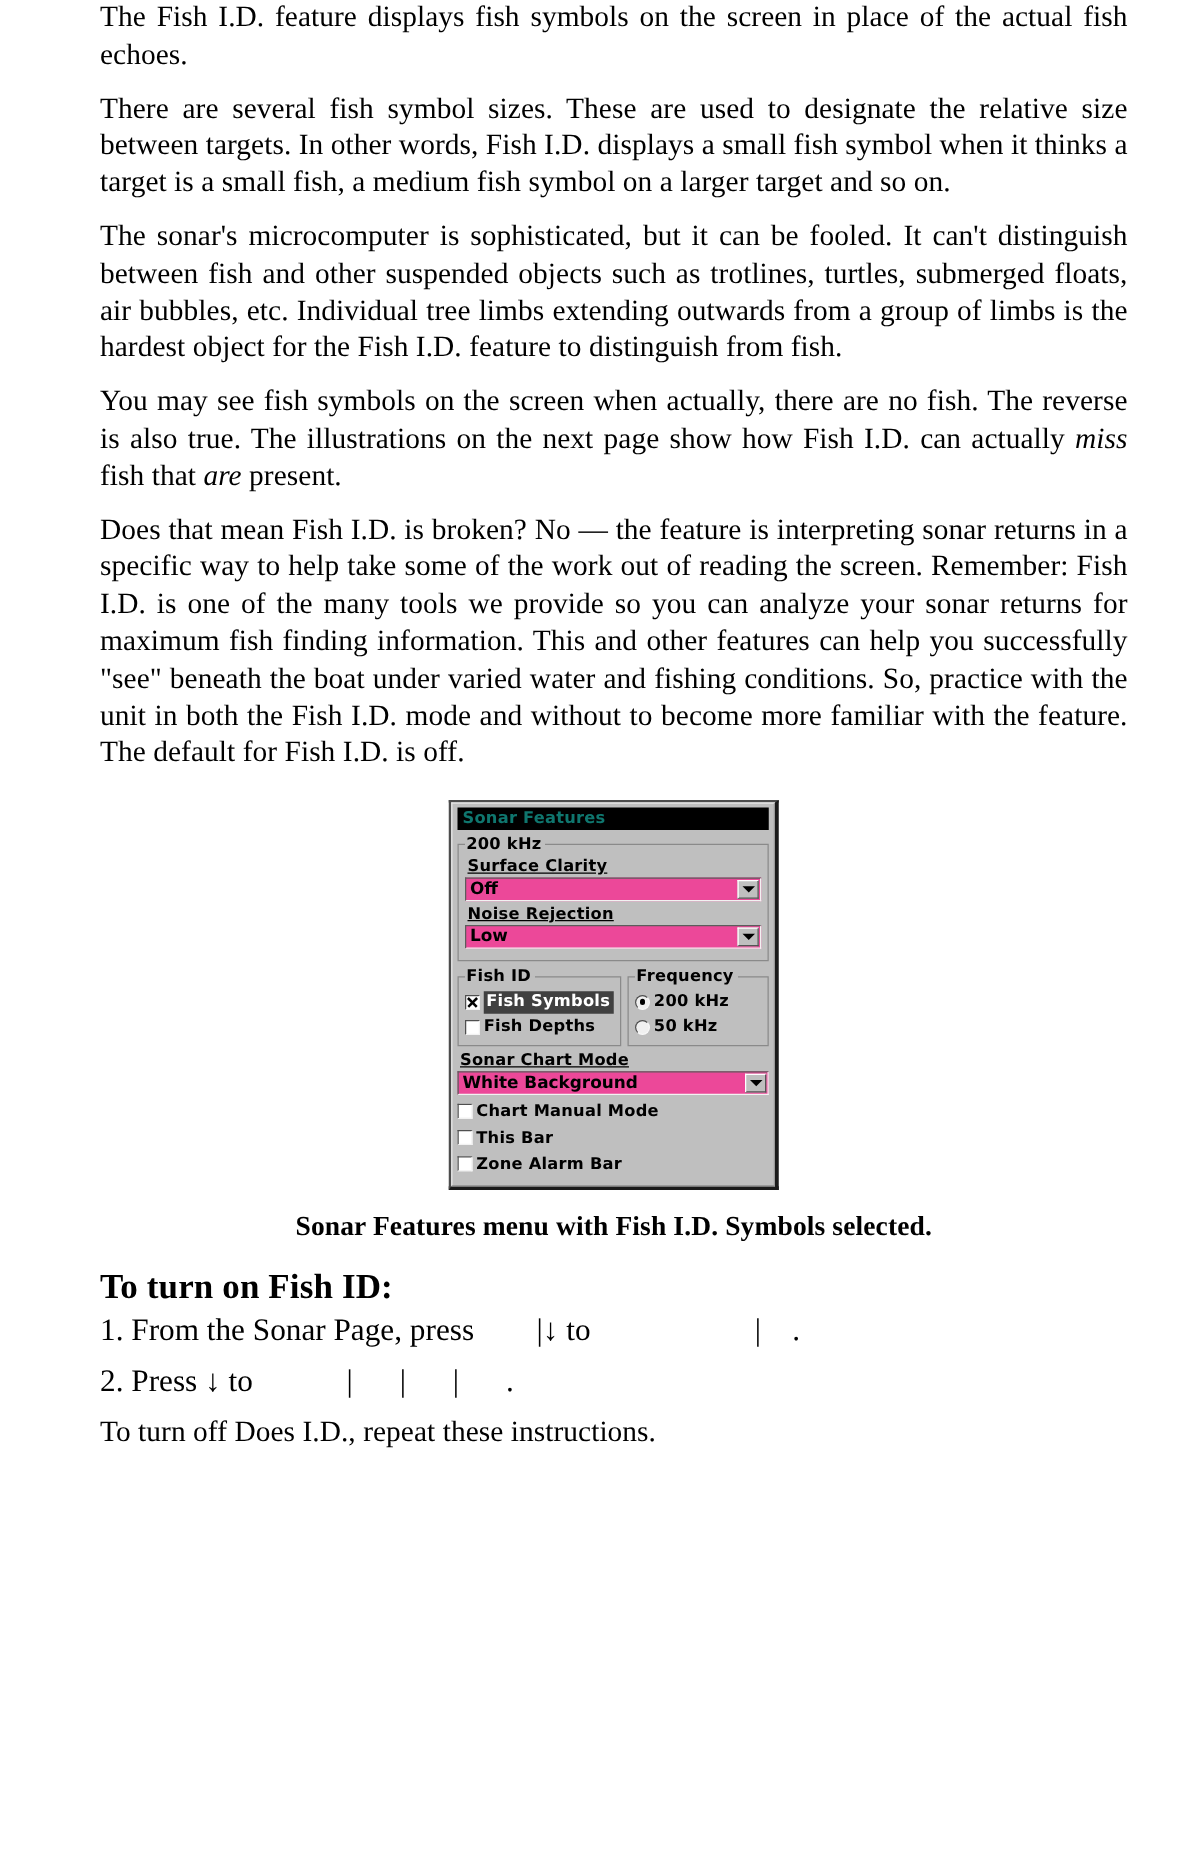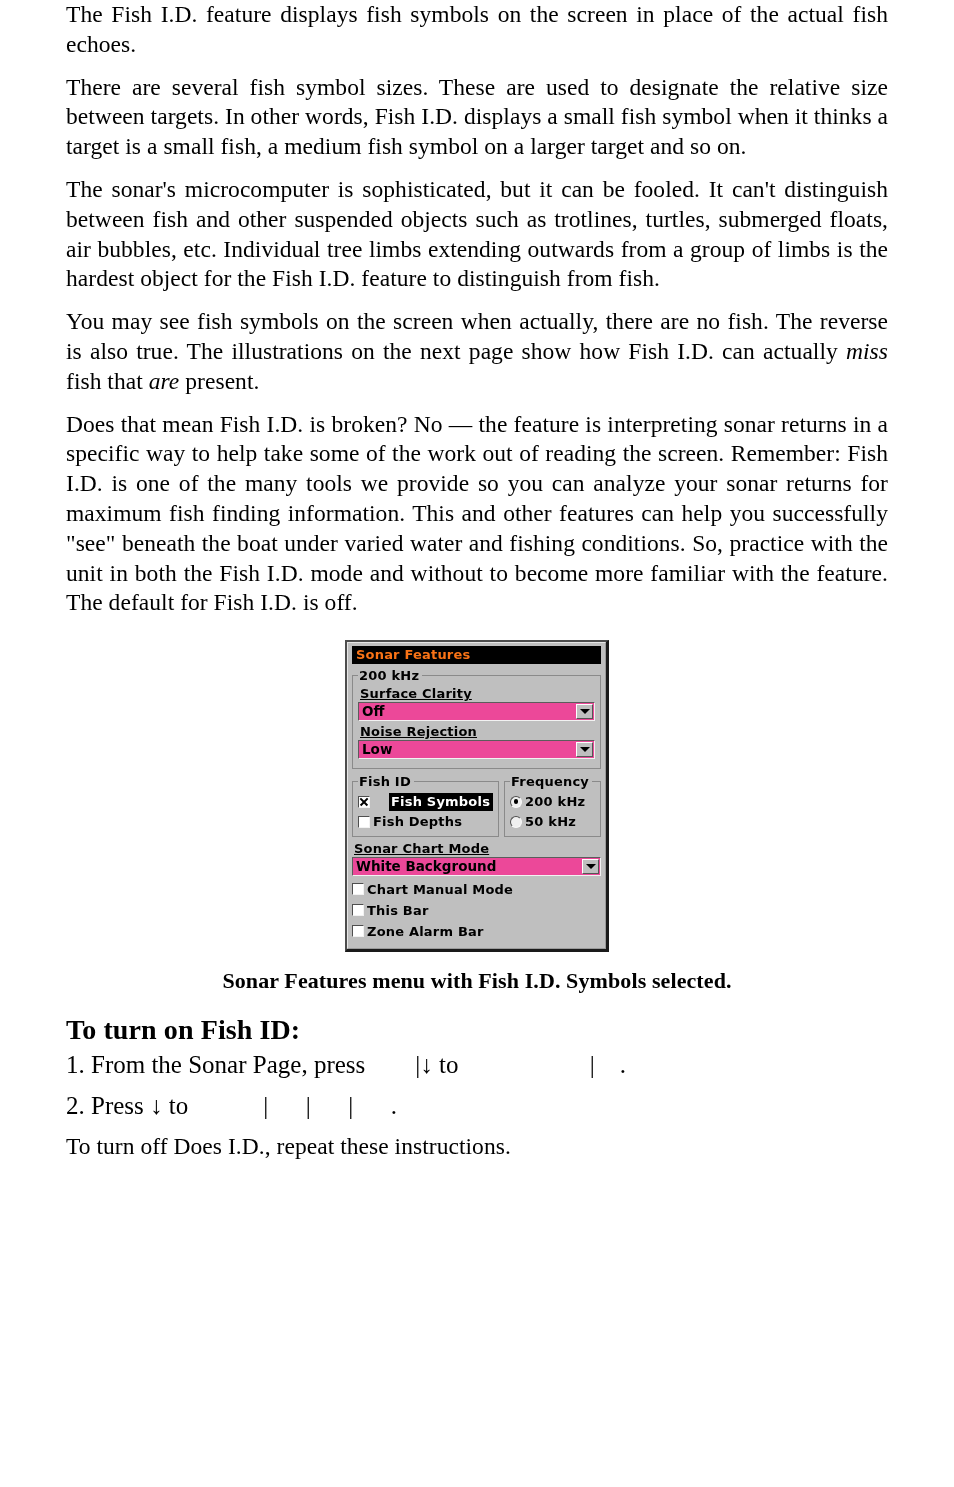--- a/index.html
+++ b/index.html
@@ -11,21 +11,21 @@
     height: 1487px;
     background: #ffffff;
     font-family: "Liberation Serif", "DejaVu Serif", serif;
     color: #000000;
     overflow: hidden;
     position: relative;
   }
 
   #page {
     position: absolute;
-    left: 66px;
+    left: 80px;
     top: 0;
     width: 822px;
     height: 1171px;
   }
 
   
   p.body {
     margin: 0 0 13px 0;
     font-size: 23.5px;
     line-height: 29.8px;
@@ -60,21 +60,21 @@
   .dlg-inner {
     border: 1px solid #e6e6e6;
     border-right-color: #9a9a9a;
     border-bottom-color: #9a9a9a;
     padding: 3px 4px 6px 4px;
     background: #bfbfbf;
   }
 
   .dlg-title {
     background: #000000;
-    color: #f97316;
+    color: #0f766e;
     font-size: 13px;
     font-weight: bold;
     line-height: 16px;
     padding: 1px 0 1px 4px;
     letter-spacing: 0.2px;
     margin-bottom: 4px;
   }
 
   fieldset.grp {
     border: 1px solid #8a8a8a;
@@ -181,24 +181,23 @@
   .chk-box.checked::before { transform: rotate(45deg); }
   .chk-box.checked::after  { transform: rotate(-45deg); }
 
   .chk-label {
     font-size: 13px;
     font-weight: bold;
     letter-spacing: 0.2px;
     white-space: nowrap;
   }
   .chk-label.highlight {
-    background: #000000;
+    background: #404040;
     color: #ffffff;
     padding: 1px 3px 2px 2px;
-    margin-left: 16px;
   }
 
   .rad-row {
     display: flex;
     align-items: center;
     height: 19px;
     margin: 1px 0;
   }
   .rad-box {
     width: 12px; height: 12px;

